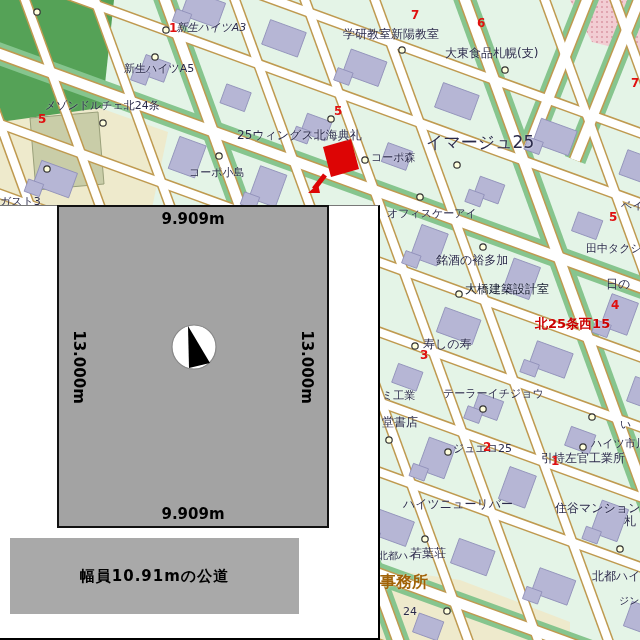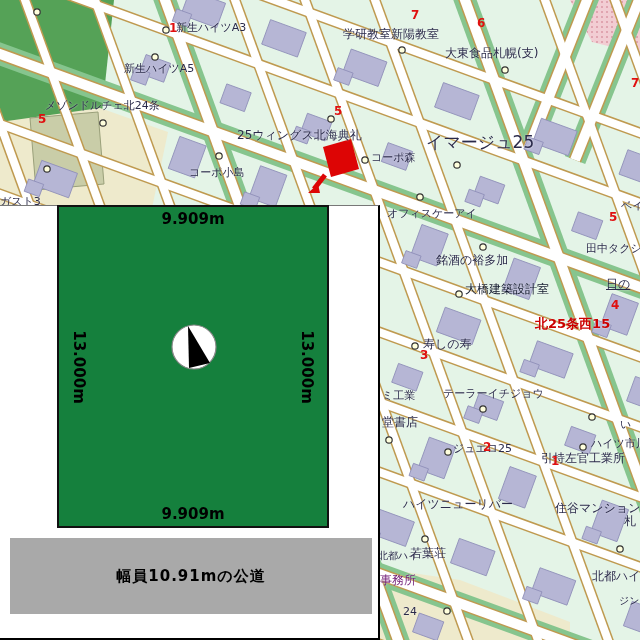--- a/index.html
+++ b/index.html
@@ -20,33 +20,33 @@
   }
   .bold{font-weight:bold;}
   
   #inset{
     position:absolute;left:0;top:205px;width:380px;height:435px;
     background:#ffffff;border-top:1px solid #777;border-right:2px solid #000;
     border-bottom:2px solid #000;box-sizing:border-box;
   }
   #plot-square{
     position:absolute;left:57px;top:-1px;width:272px;height:323px;
-    background:#15803d;border:2px solid #111;box-sizing:border-box;
+    background:#a3a3a3;border:2px solid #111;box-sizing:border-box;
   }
   .dim{
     position:absolute;font-weight:bold;font-size:15px;color:#000;white-space:nowrap;
     font-family:"DejaVu Sans",sans-serif;
   }
   .dim-top{top:3px;left:50%;transform:translateX(-50%);}
   .dim-bottom{bottom:3px;left:50%;transform:translateX(-50%);}
   .dim-left{left:2px;top:50%;transform:translate(-26%,-50%) rotate(90deg);transform-origin:center;}
   .dim-right{right:2px;top:50%;transform:translate(26%,-50%) rotate(90deg);transform-origin:center;}
   #compass{position:absolute;left:107px;top:112px;width:56px;height:56px;}
   #road-bar{
-    position:absolute;left:10px;top:332px;width:362px;height:76px;
+    position:absolute;left:10px;top:332px;width:289px;height:76px;
     display:flex;align-items:center;justify-content:center;
   }
   #road-bar span{
     font-weight:bold;font-size:15px;color:#000;letter-spacing:1px;
     font-family:"DejaVu Sans",sans-serif;
   }
 </style>
 </head>
 <body>
 
@@ -263,51 +263,51 @@
         <circle cx="448" cy="452" r="3.2" fill="#ffffdd" stroke="#333" stroke-width="1.2"></circle>
         <circle cx="592" cy="417" r="3.2" fill="#ffffdd" stroke="#333" stroke-width="1.2"></circle>
         <circle cx="583" cy="447" r="3.2" fill="#ffffdd" stroke="#333" stroke-width="1.2"></circle>
         <circle cx="425" cy="539" r="3.2" fill="#ffffdd" stroke="#333" stroke-width="1.2"></circle>
         <circle cx="447" cy="611" r="3.2" fill="#ffffdd" stroke="#333" stroke-width="1.2"></circle>
         <circle cx="620" cy="549" r="3.2" fill="#ffffdd" stroke="#333" stroke-width="1.2"></circle>
       </g>
   </svg>
 
   <div id="map-labels">
-      <div class="mlabel" style="left: 176px; top: 22px; font-size: 11px; color: rgb(42, 42, 74);">新生ハイツA3</div>
+      <div class="mlabel" style="left: 176px; top: 22px; font-size: 11px; color: rgb(42, 42, 74); font-style: italic;">新生ハイツA3</div>
       <div class="mlabel" style="left: 124px; top: 63px; font-size: 11px; color: rgb(42, 42, 74);">新生ハイツA5</div>
       <div class="mlabel" style="left: 45px; top: 100px; font-size: 11px; color: rgb(42, 42, 74);">メゾンドルチェ北24条</div>
       <div class="mlabel" style="left: 0px; top: 196px; font-size: 11px; color: rgb(42, 42, 74);">ガスト3</div>
       <div class="mlabel" style="left: 343px; top: 28px; font-size: 12px; color: rgb(42, 42, 74);">学研教室新陽教室</div>
       <div class="mlabel" style="left: 445px; top: 47px; font-size: 12px; color: rgb(42, 42, 74);">大東食品札幌(支)</div>
       <div class="mlabel" style="left: 237px; top: 129px; font-size: 12px; color: rgb(42, 42, 74);">25ウィングス北海典礼</div>
       <div class="mlabel" style="left: 371px; top: 152px; font-size: 11px; color: rgb(42, 42, 74);">コーポ森</div>
       <div class="mlabel" style="left: 426px; top: 134px; font-size: 17px; color: rgb(42, 42, 74); text-align: center;">イマージュ25</div>
       <div class="mlabel" style="left: 189px; top: 167px; font-size: 11px; color: rgb(42, 42, 74);">コーポ小島</div>
       <div class="mlabel" style="left: 387px; top: 208px; font-size: 11px; color: rgb(42, 42, 74);">オフィスケーアイ</div>
       <div class="mlabel" style="left: 436px; top: 254px; font-size: 12px; color: rgb(42, 42, 74);">銘酒の裕多加</div>
       <div class="mlabel" style="left: 465px; top: 283px; font-size: 12px; color: #0f172a;">大橋建築設計室</div>
       <div class="mlabel" style="left: 586px; top: 243px; font-size: 11px; color: rgb(42, 42, 74);">田中タクシ</div>
       <div class="mlabel" style="left: 621px; top: 200px; font-size: 11px; color: rgb(42, 42, 74);">ベイ</div>
-      <div class="mlabel" style="left: 606px; top: 278px; font-size: 12px; color: rgb(42, 42, 74); text-decoration: underline;">日の</div>
+      <div class="mlabel" style="left: 606px; top: 278px; font-size: 12px; color: rgb(42, 42, 74);">日の</div>
       <div class="mlabel bold" style="left: 535px; top: 317px; font-size: 13px; color: rgb(204, 0, 0);">北25条西15</div>
       <div class="mlabel" style="left: 423px; top: 338px; font-size: 12px; color: rgb(42, 42, 74);">寿しの寿</div>
       <div class="mlabel" style="left: 443px; top: 388px; font-size: 11px; color: rgb(42, 42, 74);">テーラーイチジョウ</div>
       <div class="mlabel" style="left: 382px; top: 390px; font-size: 11px; color: rgb(42, 42, 74);">ミ工業</div>
       <div class="mlabel" style="left: 382px; top: 416px; font-size: 12px; color: rgb(42, 42, 74);">堂書店</div>
       <div class="mlabel" style="left: 541px; top: 416px; font-size: 12px; color: rgb(42, 42, 74); margin-top: 36px;">引持左官工業所</div>
       <div class="mlabel" style="left: 620px; top: 419px; font-size: 11px; color: rgb(42, 42, 74);">い</div>
       <div class="mlabel" style="left: 453px; top: 443px; font-size: 11px; color: rgb(42, 42, 74);">ジュエロ25</div>
       <div class="mlabel" style="left: 591px; top: 438px; font-size: 11px; color: rgb(42, 42, 74);">ハイツ市川</div>
       <div class="mlabel" style="left: 403px; top: 498px; font-size: 12px; color: rgb(42, 42, 74);">ハイツニューリバー</div>
       <div class="mlabel" style="left: 555px; top: 502px; font-size: 12px; color: rgb(42, 42, 74);">住谷マンション</div>
       <div class="mlabel" style="left: 624px; top: 515px; font-size: 12px; color: rgb(42, 42, 74);">札</div>
       <div class="mlabel" style="left: 410px; top: 547px; font-size: 12px; color: rgb(42, 42, 74);">若葉荘</div>
       <div class="mlabel" style="left: 378px; top: 551px; font-size: 10px; color: rgb(42, 42, 74);">北都ハイ</div>
-      <div class="mlabel" style="left: 380px; top: 574px; font-size: 12px; color: #701a75;">事務所</div>
+      <div class="mlabel" style="left: 380px; top: 574px; font-size: 16px; color: #a16207; font-weight: bold;">事務所</div>
       <div class="mlabel" style="left: 379px; top: 606px; font-size: 11px; color: rgb(42, 42, 74); padding-left: 24px;">24</div>
       <div class="mlabel" style="left: 592px; top: 570px; font-size: 12px; color: rgb(42, 42, 74);">北都ハイ</div>
       <div class="mlabel" style="left: 619px; top: 596px; font-size: 10px; color: rgb(42, 42, 74);">ジンコ</div>
       <div class="mnum" style="left: 169px; top: 22px; color: rgb(224, 16, 16);">1</div>
       <div class="mnum" style="left: 38px; top: 113px; color: rgb(224, 16, 16);">5</div>
       <div class="mnum" style="left: 411px; top: 9px; color: rgb(224, 16, 16);">7</div>
       <div class="mnum" style="left: 477px; top: 17px; color: rgb(224, 16, 16);">6</div>
       <div class="mnum" style="left: 334px; top: 105px; color: rgb(224, 16, 16);">5</div>
       <div class="mnum" style="left: 631px; top: 77px; color: rgb(224, 16, 16);">7</div>
       <div class="mnum" style="left: 609px; top: 211px; color: rgb(224, 16, 16);">5</div>

